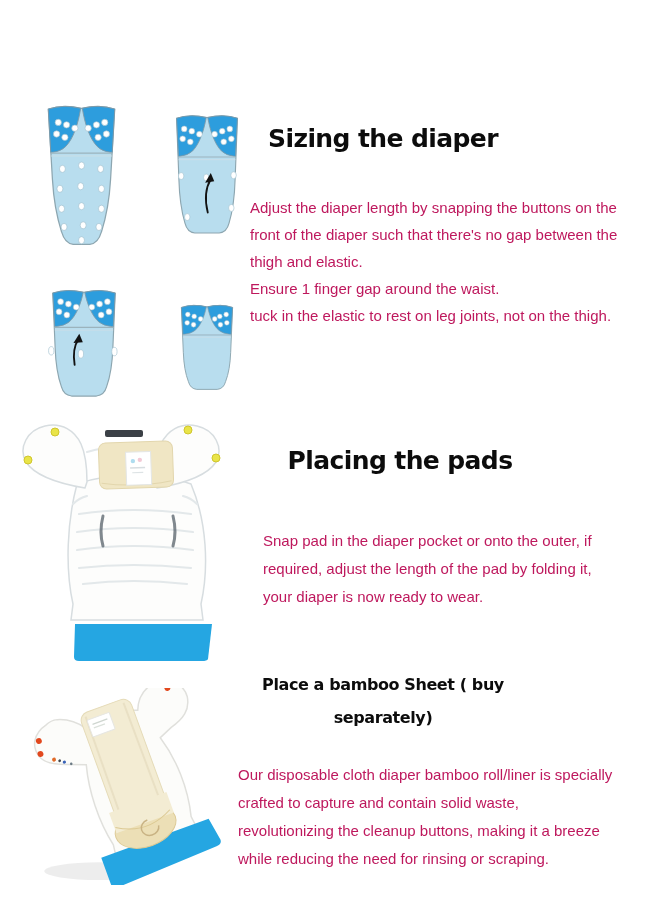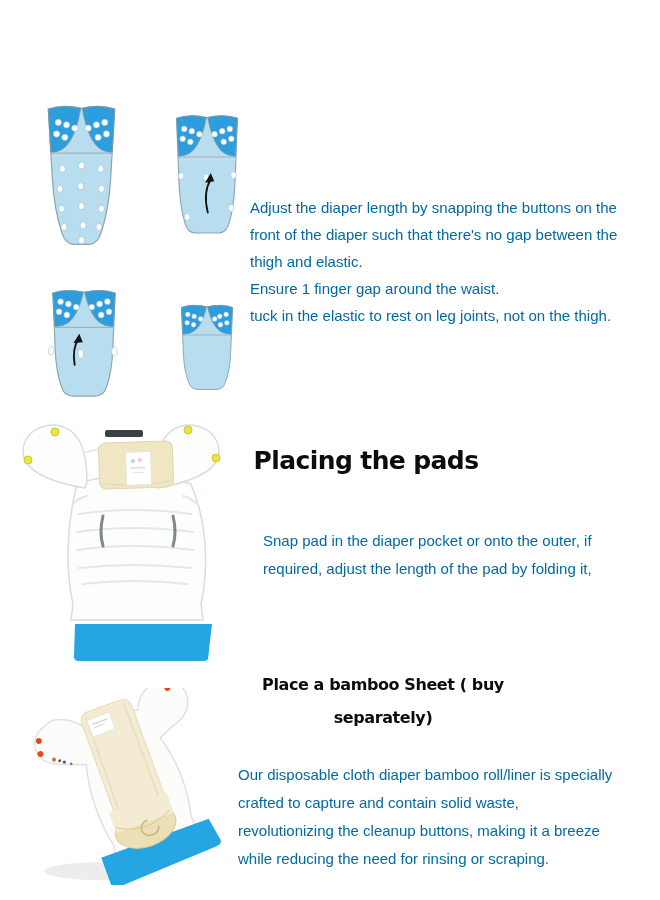--- a/index.html
+++ b/index.html
@@ -7,23 +7,23 @@
     position:relative; width:660px; height:900px; background:#ffffff;
     overflow:hidden; font-family:"Liberation Sans", sans-serif; color:#0d0d0d;
   }
   .abs { position:absolute; }
   .h-title {
     font-family:"DejaVu Sans", sans-serif;
     font-weight:bold; letter-spacing:-0.6px; color:#0c0c0c;
     text-align:center; white-space:nowrap;
   }
   .title-sizing  { left:238px; top:124px; width:290px; font-size:25px; }
-  .title-placing { left:220px; top:446px; width:292px; font-size:25px; }
+  .title-placing { left:254px; top:446px; width:292px; font-size:25px; }
   .title-bamboo  { left:235px; top:668px; width:296px; font-size:16px; line-height:33px; letter-spacing:-0.4px; white-space:normal; }
-  .body-text { font-size:15px; line-height:27px; color:#0369a1; }
+  .body-text { font-size:15px; line-height:27px; color:#be185d; }
   .body-text div { white-space:nowrap; }
   .body-sizing  { left:250px; top:194px; }
   .body-placing { left:255px; top:527px; line-height:28px;margin-left:8px; }
   .body-bamboo  { left:238px; top:761px; line-height:28px; }
 
   
   .d1 { left:40px;  top:97px;  width:83px; height:157px; }
   .d2 { left:169px; top:107px; width:76px; height:135px; }
   .d3 { left:45px;  top:284px; width:78px; height:118px; }
   .d4 { left:175px; top:297px; width:64px; height:99px; }
@@ -167,20 +167,21 @@
       <circle class="wdot" cx="19" cy="36" r="3.8"></circle>
         <circle class="wdot" cx="29" cy="39" r="3.8"></circle>
       <circle class="wdot" cx="80" cy="23" r="3.8"></circle>
         <circle class="wdot" cx="70" cy="26" r="3.8"></circle>
         <circle class="wdot" cx="62" cy="30" r="3.8"></circle>
       <circle class="wdot" cx="81" cy="36" r="3.8"></circle>
         <circle class="wdot" cx="71" cy="39" r="3.8"></circle>
     </g>
   </svg>
 
+  <div class="abs h-title title-sizing">Sizing the diaper</div>
   <div class="abs body-text body-sizing">
     <div>Adjust the diaper length by snapping the buttons on the</div>
     <div>front of the diaper such that there's no gap between the</div>
     <div>thigh and elastic.</div>
     <div>Ensure 1 finger gap around the waist.</div>
     <div>tuck in the elastic to rest on leg joints, not on the thigh.</div>
   </div>
 
   <svg class="abs photo-mid" viewBox="0 0 212 244">
     <path class="white-cloth" d="M 62,66 C 96,54 146,54 176,66 C 192,104 194,150 186,186 L 188,202 L 56,202 L 58,186 C 50,150 52,104 62,66 Z"></path>
@@ -218,20 +219,21 @@
       <circle class="ysnap" cx="173" cy="12" r="4"></circle>
       <circle class="ysnap" cx="201" cy="40" r="4"></circle>
     </g>
     <path class="blue-band" d="M 60,206 L 197,206 L 193,241 Q 192,243 187,243 L 64,243 Q 59,243 59,239 Z"></path>
   </svg>
 
   <div class="abs h-title title-placing">Placing the pads</div>
   <div class="abs body-text body-placing">
     <div>Snap pad in the diaper pocket or onto the outer, if</div>
     <div>required, adjust the length of the pad by folding it,</div>
+    <div>your diaper is now ready to wear.</div>
   </div>
 
   <div class="abs h-title title-bamboo">
     <div>Place a bamboo Sheet ( buy</div>
     <div>separately)</div>
   </div>
 
   <svg class="abs photo-bottom" viewBox="0 0 200 200">
     <ellipse cx="70" cy="186" rx="55" ry="9" fill="#000000" opacity="0.07"></ellipse>
     <g transform="translate(0,-6) rotate(-20 100 95)">

